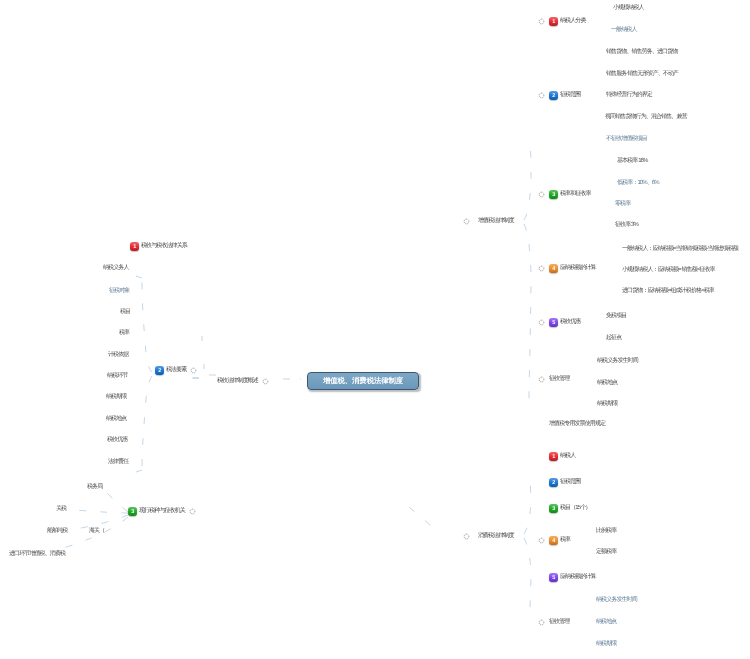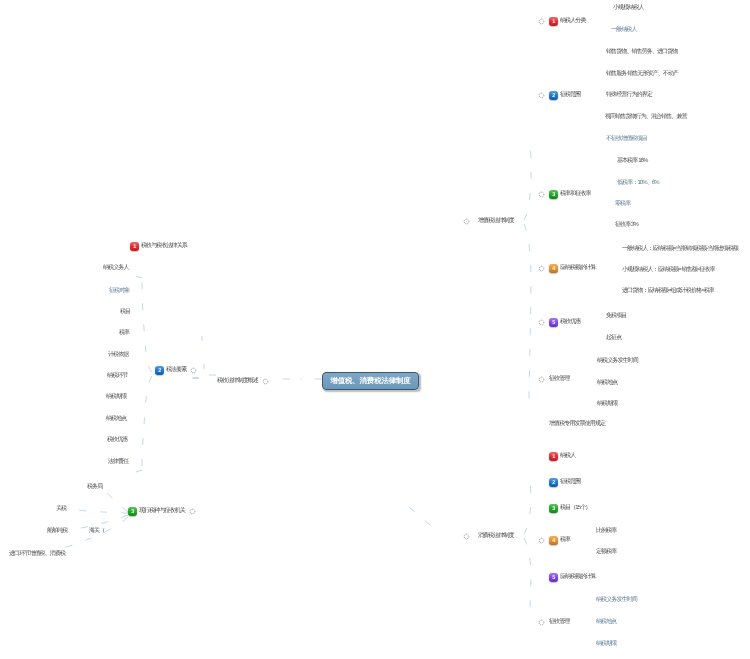--- a/index.html
+++ b/index.html
@@ -260,14 +260,14 @@
       <div class="leaf" style="left: 597px; top: 358px;">纳税义务发生时间</div>
       <div class="leaf" style="left: 597px; top: 380px;">纳税地点</div>
       <div class="leaf" style="left: 597px; top: 401px;">纳税期限</div>
       <div class="leaf" style="left: 549px; top: 421px;">增值税专用发票使用规定</div>
       <div class="leaf" style="left: 596px; top: 528px;">比例税率</div>
       <div class="leaf" style="left: 596px; top: 549px;">定额税率</div>
       <div class="leaf bluetxt" style="left: 596px; top: 597px;">纳税义务发生时间</div>
       <div class="leaf bluetxt" style="left: 596px; top: 619px;">纳税地点</div>
       <div class="leaf bluetxt" style="left: 596px; top: 641px;">纳税期限</div>
     </div>
-  <div class="central" style="left:322px;top:372px;width:97px;height:18px;">增值税、消费税法律制度</div>
+  <div class="central" style="left:307px;top:372px;width:112px;height:18px;">增值税、消费税法律制度</div>
 </div>
 
 </body></html>

